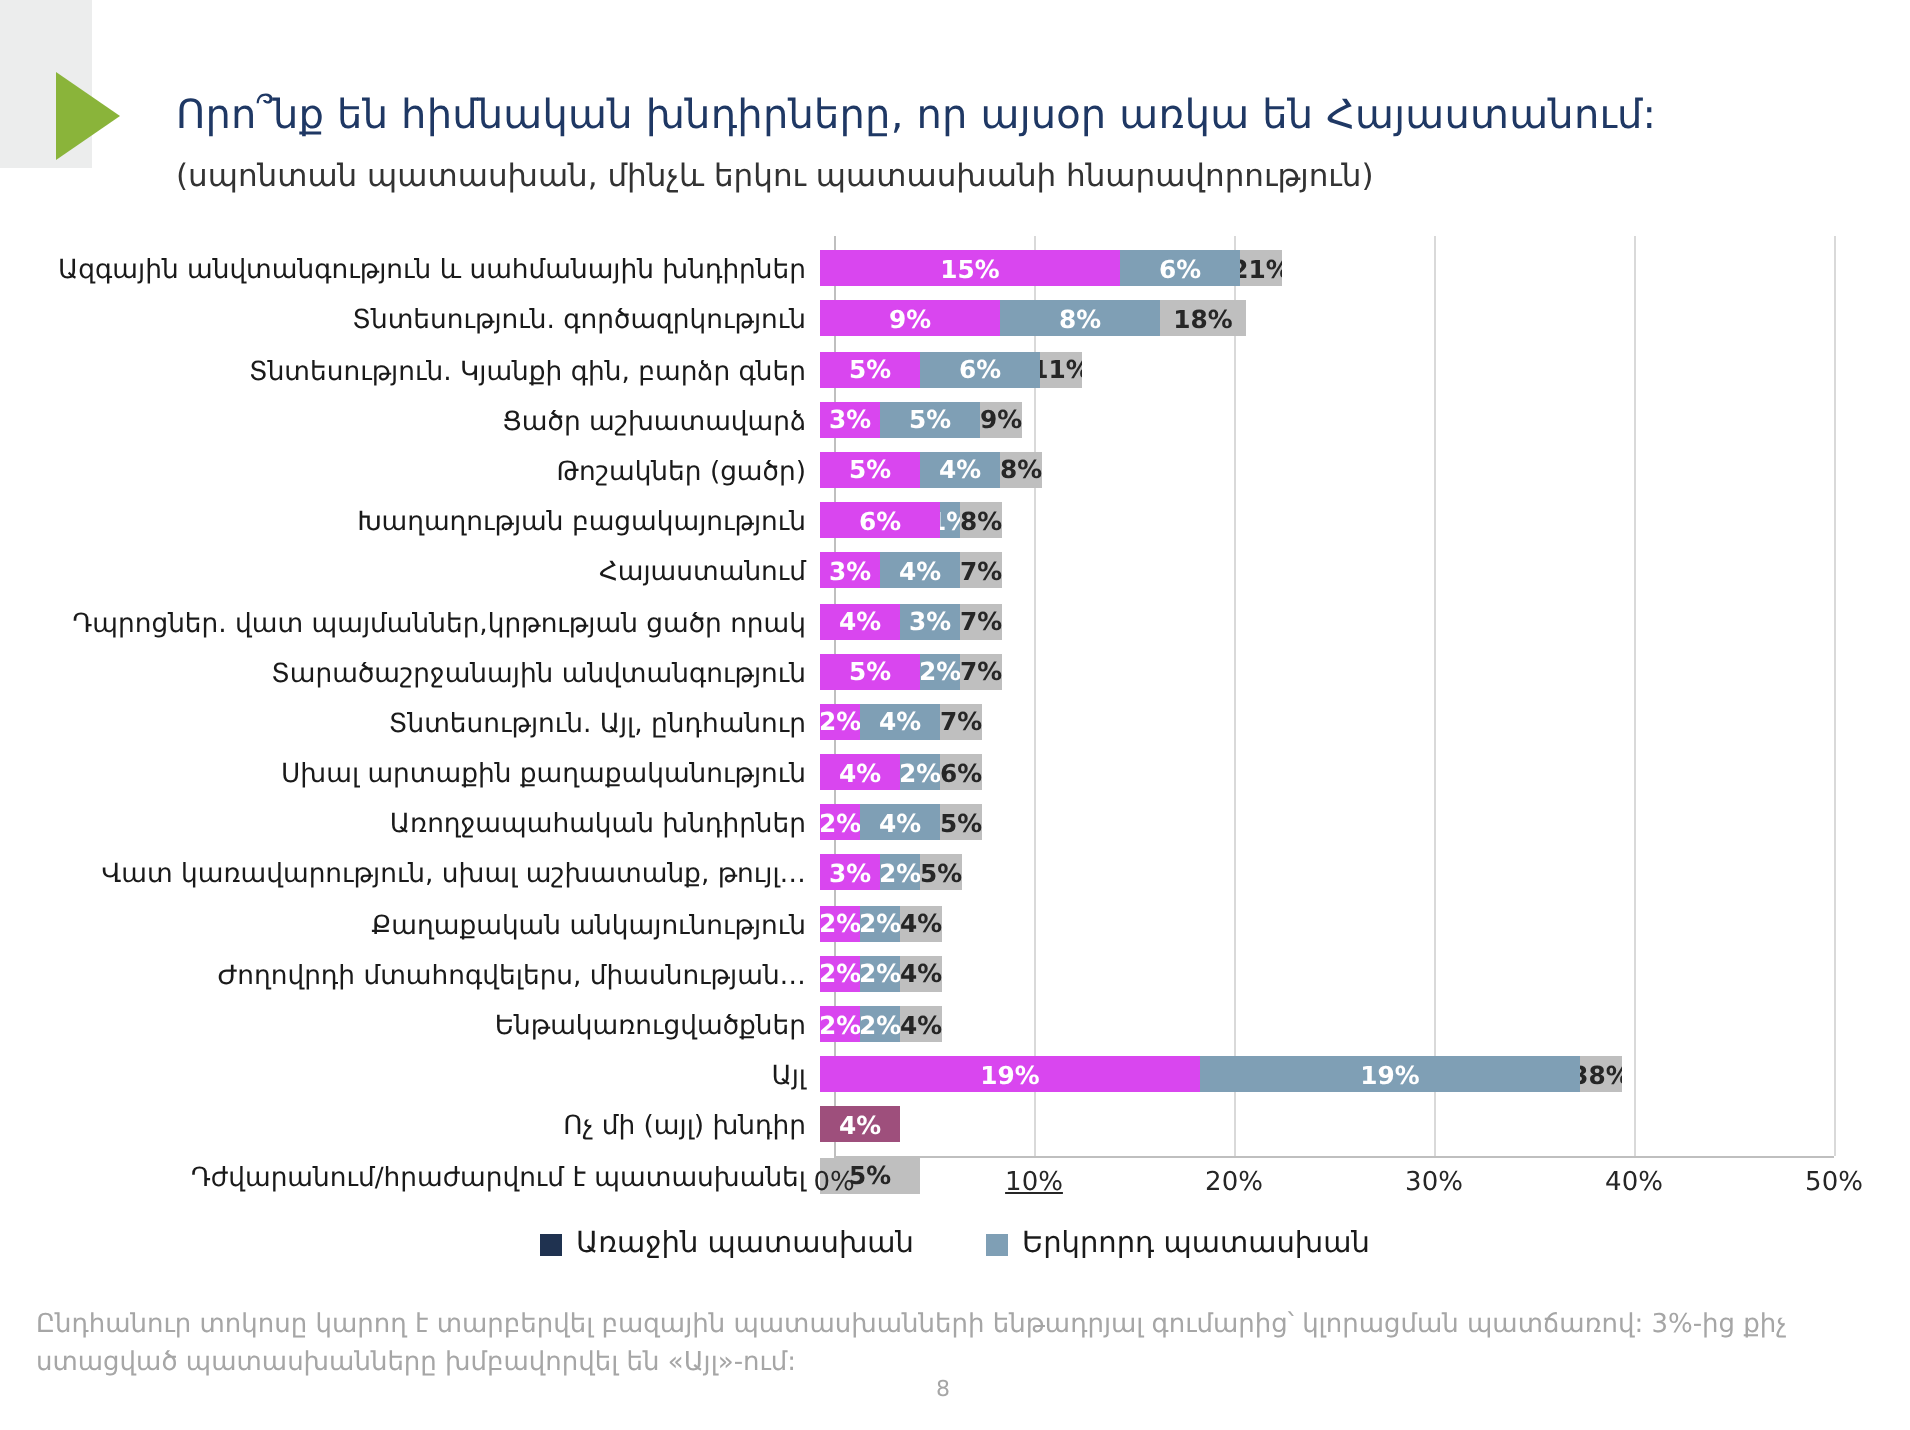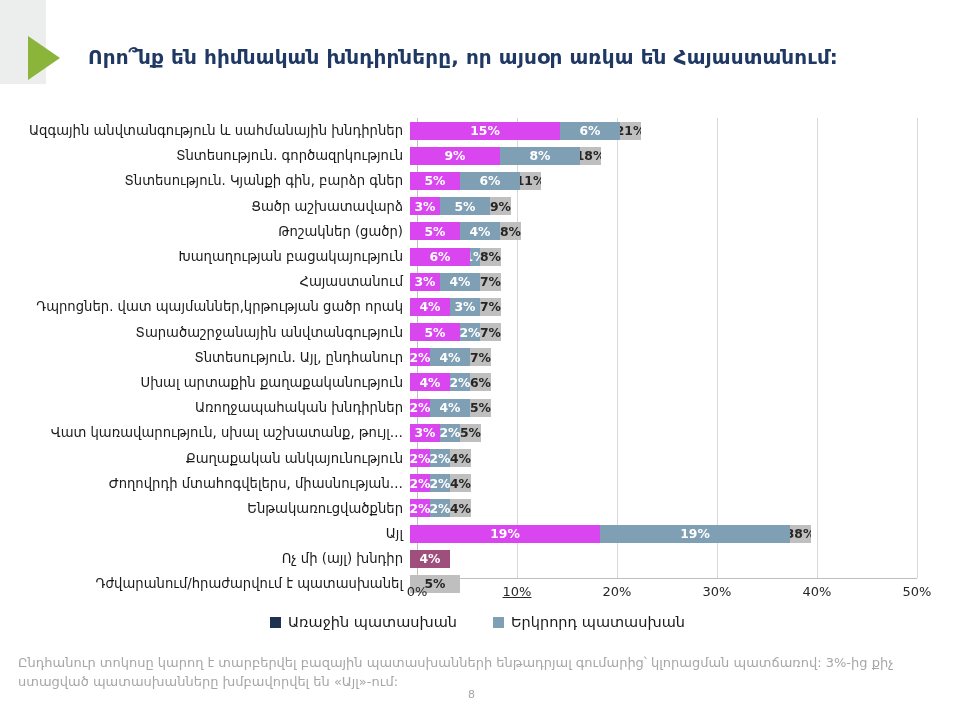--- a/index.html
+++ b/index.html
@@ -34,21 +34,21 @@
   
   .title-block {
     position: absolute;
     left: 88px;
     top: 44px;
     width: 840px;
   }
   .title-main {
     color: #1f3864;
     font-size: 20px;
-    font-weight: bold;
+    font-weight: normal;
     line-height: 26px;
     letter-spacing: 0.1px;
   }
   .title-sub {
     color: #333333;
     font-size: 15.5px;
     line-height: 22px;
     margin-top: 7px;
   }
 
@@ -90,21 +90,21 @@
   .rows {
     position: absolute;
     left: 0;
     top: 0;
     width: 955px;
   }
   .row {
     position: relative;
     height: 25.2px;
     display: flex;
-    align-items: center;
+    align-items: flex-end;
   }
   .cat-label {
     width: 410px;
     text-align: right;
     padding-right: 7px;
     box-sizing: border-box;
     font-size: 13.2px;
     color: #1a1a1a;
     white-space: nowrap;
     overflow: hidden;
@@ -192,20 +192,21 @@
   }
 </style>
 </head>
 <body>
 
 <div class="corner-gray"></div>
 <div class="corner-arrow"></div>
 
 <div class="title-block">
   <div class="title-main">Որո՞նք են հիմնական խնդիրները, որ այսօր առկա են Հայաստանում:</div>
+  <div class="title-sub">(սպոնտան պատասխան, մինչև երկու պատասխանի հնարավորություն)</div>
 </div>
 
 <div class="chart">
   <div class="plot-wrap">
     <div id="gridlines">
         <div class="gridline axis0" style="left: 417px;"></div>
         <div class="gridline" style="left: 517px;"></div>
         <div class="gridline" style="left: 617px;"></div>
         <div class="gridline" style="left: 717px;"></div>
         <div class="gridline" style="left: 817px;"></div>
@@ -219,21 +220,21 @@
             <div class="seg s1" style="left: 0px; width: 150px;">15%</div>
             <div class="seg s2" style="left: 150px; width: 60px;">6%</div>
             <div class="seg total" style="left: 210px; width: 21px;">21%</div>
           </div>
         </div>
         <div class="row">
           <div class="cat-label">Տնտեսություն. գործազրկություն</div>
           <div class="bars">
             <div class="seg s1" style="left: 0px; width: 90px;">9%</div>
             <div class="seg s2" style="left: 90px; width: 80px;">8%</div>
-            <div class="seg total" style="left: 170px; width: 21px;">18%</div>
+            <div class="seg total" style="left: 170px; width: 43px;">18%</div>
           </div>
         </div>
         <div class="row">
           <div class="cat-label">Տնտեսություն. Կյանքի գին, բարձր գներ</div>
           <div class="bars">
             <div class="seg s1" style="left: 0px; width: 50px;">5%</div>
             <div class="seg s2" style="left: 50px; width: 60px;">6%</div>
             <div class="seg total" style="left: 110px; width: 21px;">11%</div>
           </div>
         </div>

